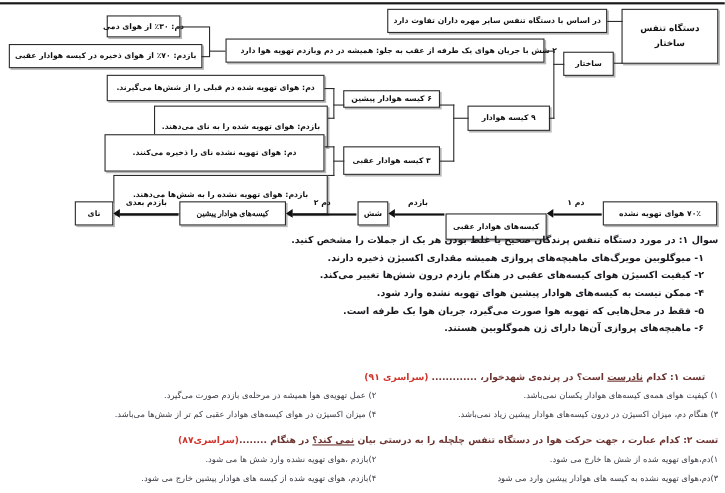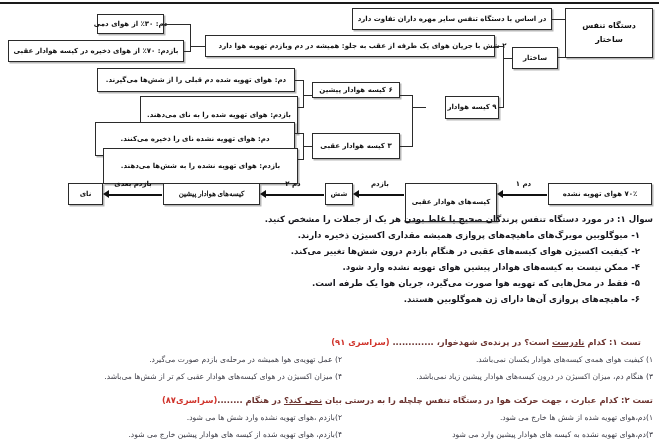--- a/index.html
+++ b/index.html
@@ -36,27 +36,27 @@
 
 <div class="page">
   <div class="toprule"></div>
 
   <div class="box b-root" style="left:565px;top:8px;width:88px;height:50px;">دستگاه تنفس ساختار</div>
   <div class="box" style="left:352px;top:8px;width:200px;height:22px;">در اساس با دستگاه تنفس سایر مهره داران تفاوت دارد</div>
   <div class="box" style="left:512px;top:47px;width:46px;height:22px;">ساختار</div>
   <div class="box" style="left:205px;top:35px;width:290px;height:22px;padding-left:28px;">۲ شش با جریان هوای یک طرفه از عقب به جلو: همیشه در دم وبازدم تهویه هوا دارد</div>
   <div class="box" style="left:97px;top:14px;width:67px;height:20px;">دم: ۳۰٪ از هوای دمی</div>
   <div class="box" style="left:8px;top:40px;width:176px;height:22px;">بازدم: ۷۰٪ از هوای ذخیره در کیسه هوادار عقبی</div>
-  <div class="box" style="left:445px;top:96px;width:54px;height:23px;">۹ کیسه هوادار</div>
+  <div class="box" style="left:425px;top:96px;width:75px;height:23px;">۹ کیسه هوادار</div>
   <div class="box" style="left:312px;top:82px;width:88px;height:16px;">۶ کیسه هوادار پیشین</div>
   <div class="box" style="left:312px;top:133px;width:88px;height:26px;">۳ کیسه هوادار عقبی</div>
   <div class="box" style="left:97px;top:68px;width:198px;height:24px;">دم: هوای تهویه شده دم قبلی را از شش‌ها می‌گیرند.</div>
   <div class="box" style="left:140px;top:96px;width:158px;height:38px;">بازدم: هوای تهویه شده را به نای می‌دهند.</div>
   <div class="box" style="left:95px;top:122px;width:200px;height:34px;">دم: هوای تهویه نشده نای را ذخیره می‌کنند.</div>
-  <div class="box" style="left:103px;top:148px;width:195px;height:36px;">بازدم: هوای تهویه نشده را به شش‌ها می‌دهند.</div>
+  <div class="box" style="left:103px;top:159px;width:195px;height:36px;">بازدم: هوای تهویه نشده را به شش‌ها می‌دهند.</div>
 
   <div class="ln h" style="left:552px;top:19px;width:14px;"></div>
   <div class="ln h" style="left:558px;top:57px;width:8px;"></div>
   <div class="ln h" style="left:495px;top:46px;width:9px;"></div>
   <div class="ln v" style="left:503px;top:46px;height:62px;"></div>
   <div class="ln h" style="left:503px;top:58px;width:10px;"></div>
   <div class="ln h" style="left:499px;top:107px;width:5px;"></div>
   <div class="ln h" style="left:412px;top:107px;width:14px;"></div>
   <div class="ln v" style="left:412px;top:95px;height:52px;"></div>
   <div class="ln h" style="left:400px;top:95px;width:13px;"></div>
@@ -68,21 +68,21 @@
   <div class="ln h" style="left:303px;top:146px;width:10px;"></div>
   <div class="ln v" style="left:303px;top:133px;height:27px;"></div>
   <div class="ln h" style="left:295px;top:133px;width:9px;"></div>
   <div class="ln h" style="left:298px;top:159px;width:6px;"></div>
   <div class="ln h" style="left:190px;top:46px;width:15px;"></div>
   <div class="ln v" style="left:190px;top:24px;height:28px;"></div>
   <div class="ln h" style="left:163px;top:24px;width:27px;"></div>
   <div class="ln h" style="left:183px;top:51px;width:7px;"></div>
 
   <div class="box" style="left:548px;top:183px;width:104px;height:22px;">۷۰٪ هوای تهویه نشده</div>
-  <div class="box" style="left:405px;top:183px;width:92px;height:39px;text-align:right;">کیسه‌های هوادار عقبی</div>
+  <div class="box" style="left:405px;top:194px;width:92px;height:24px;text-align:right;">کیسه‌های هوادار عقبی</div>
   <div class="box" style="left:325px;top:183px;width:28px;height:22px;">شش</div>
   <div class="box" style="left:163px;top:183px;width:97px;height:22px;font-family:Liberation Serif, serif;">کیسه‌های هوادار پیشین</div>
   <div class="box" style="left:68px;top:183px;width:35px;height:22px;">نای</div>
 
   <div class="fl-label" style="left:500px;width:47px;">دم ۱</div>
   <div class="fl-line" style="left:503px;width:44px;"></div>
   <div class="fl-head" style="left:497px;"></div>
 
   <div class="fl-label" style="left:356px;width:48px;">بازدم</div>
   <div class="fl-line" style="left:359px;width:45px;"></div>

